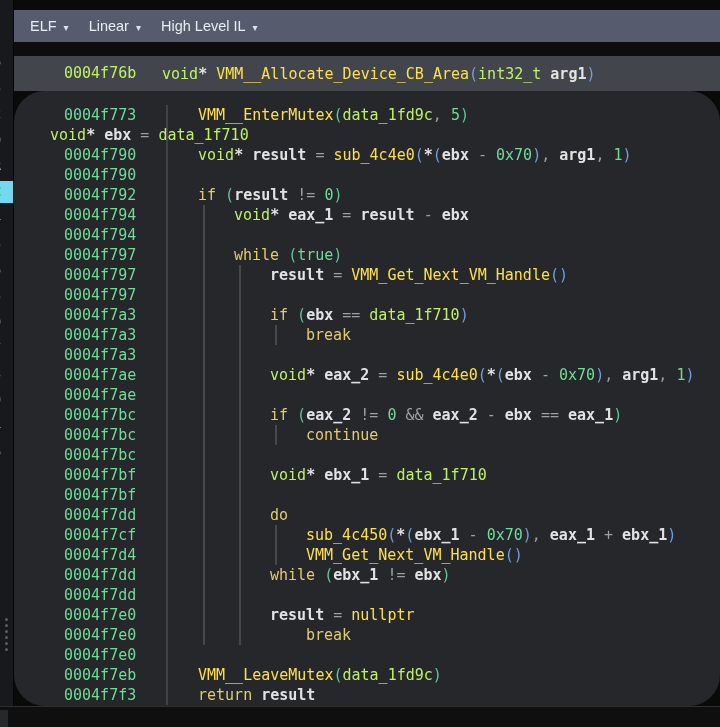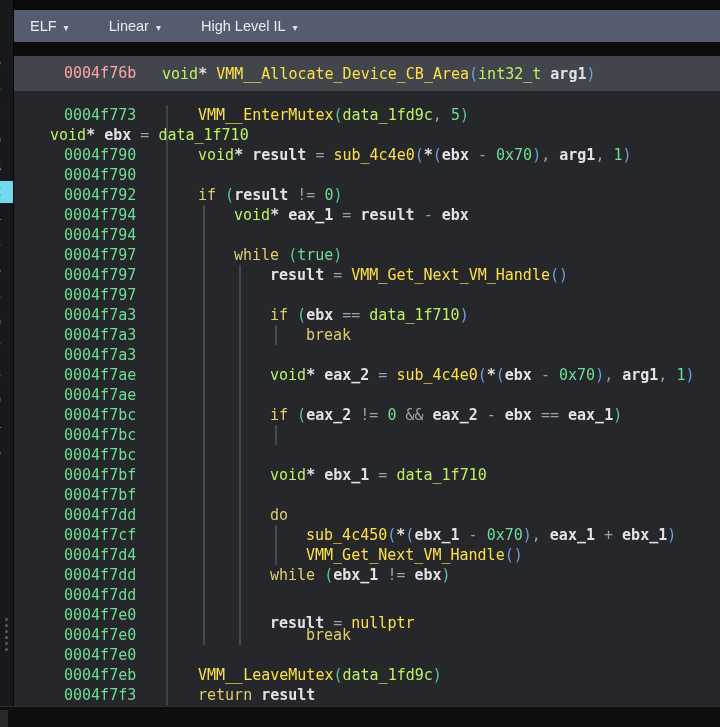--- a/index.html
+++ b/index.html
@@ -17,44 +17,44 @@
   .frag.hl { background:#72d9ee; color:#1b2b30; }
   .splitter-dots { position:absolute; left:5px; top:618px; width:4px; }
   .splitter-dots i { display:block; width:3px; height:3px; border-radius:50%;
                      background:#5a5d61; margin-bottom:3px; }
 
   
   .main { position:absolute; left:14px; top:0; width:706px; height:727px; }
   .top-black { height:10px; background:#0a0a0b; }
 
   .topbar { height:32px; background:#565c6e; display:flex; align-items:center;
-            padding-left:16px; gap:40px; }
+            padding-left:16px; gap:20px; }
   .menu-item { display:flex; align-items:center; gap:7px; color:#e9ecf2;
                font-size:14.5px; cursor:default; }
   .menu-item .caret { font-size:10px; color:#dde1e9; transform:translateY(1px); }
 
   .gap-strip { height:14px; background:#0d0d0e; }
 
   .header-band { height:35px; background:#42464c; display:flex; align-items:center;
                  font-family:"DejaVu Sans Mono", monospace; font-size:15px; }
   .header-band .addr { line-height:35px; }
 
   .code-pane { position:relative; height:615px; background:#25272b; overflow:hidden;
-               font-family:"DejaVu Sans Mono", monospace; font-size:15px; }
+               font-family:"DejaVu Sans Mono", monospace; font-size:15px;border-radius:31px; }
   .lines { position:absolute; left:0; top:14px; right:0; }
   .line { height:20px; line-height:20px; white-space:pre; display:flex; }
   .addr { display:inline-block; width:148px; padding-left:50px; color:#6fdd96;
           flex:none; }
   .code { white-space:pre; }
 
   .guide { position:absolute; width:2px; background:#45484d; }
   .guide.outer { background:#3f4247; }
 
   
-  .tk-addr { color:#fca5a5; }
+  .tk-addr { color:#bef264; }
   .tk-kw   { color:#e3cc6e; }
   .tk-fn   { color:#fde047; }
   .tk-data { color:#bef264; }
   .tk-num  { color:#6fdd96; }
   .tk-type { color:#bef264; }
   .tk-var  { color:#e2e2e2; font-weight:bold; }
   .tk-op   { color:#9aa0a3; }
   .tk-pg   { color:#5fc795; }
   .tk-pb   { color:#6f9fdc; }
   .tk-txt  { color:#d0d0d0; }
@@ -140,30 +140,30 @@
           <div class="line"><span class="addr">0004f794</span><span class="code" style="padding-left: 72px;"></span></div>
           <div class="line"><span class="addr">0004f797</span><span class="code" style="padding-left: 72px;"><span class="tk-kw">while</span><span class="tk-txt"> </span><span class="tk-pg">(</span><span class="tk-num">true</span><span class="tk-pg">)</span></span></div>
           <div class="line"><span class="addr">0004f797</span><span class="code" style="padding-left: 108px;"><span class="tk-var">result</span><span class="tk-op"> = </span><span class="tk-fn">VMM_Get_Next_VM_Handle</span><span class="tk-pb">()</span></span></div>
           <div class="line"><span class="addr">0004f797</span><span class="code" style="padding-left: 108px;"></span></div>
           <div class="line"><span class="addr">0004f7a3</span><span class="code" style="padding-left: 108px;"><span class="tk-kw">if</span><span class="tk-txt"> </span><span class="tk-pg">(</span><span class="tk-var">ebx</span><span class="tk-op"> == </span><span class="tk-data">data_1f710</span><span class="tk-pb">)</span></span></div>
           <div class="line"><span class="addr">0004f7a3</span><span class="code" style="padding-left: 144px;"><span class="tk-kw">break</span></span></div>
           <div class="line"><span class="addr">0004f7a3</span><span class="code" style="padding-left: 108px;"></span></div>
           <div class="line"><span class="addr">0004f7ae</span><span class="code" style="padding-left: 108px;"><span class="tk-type">void</span><span class="tk-var">*</span><span class="tk-txt"> </span><span class="tk-var">eax_2</span><span class="tk-op"> = </span><span class="tk-fn">sub_4c4e0</span><span class="tk-pb">(</span><span class="tk-var">*</span><span class="tk-pb">(</span><span class="tk-var">ebx</span><span class="tk-op"> - </span><span class="tk-num">0x70</span><span class="tk-pb">)</span><span class="tk-op">, </span><span class="tk-var">arg1</span><span class="tk-op">, </span><span class="tk-num">1</span><span class="tk-pb">)</span></span></div>
           <div class="line"><span class="addr">0004f7ae</span><span class="code" style="padding-left: 108px;"></span></div>
           <div class="line"><span class="addr">0004f7bc</span><span class="code" style="padding-left: 108px;"><span class="tk-kw">if</span><span class="tk-txt"> </span><span class="tk-pg">(</span><span class="tk-var">eax_2</span><span class="tk-op"> != </span><span class="tk-num">0</span><span class="tk-op"> &amp;&amp; </span><span class="tk-var">eax_2</span><span class="tk-op"> - </span><span class="tk-var">ebx</span><span class="tk-op"> == </span><span class="tk-var">eax_1</span><span class="tk-pg">)</span></span></div>
-          <div class="line"><span class="addr">0004f7bc</span></div>
+          <div class="line"><span class="addr">0004f7bc</span><span class="code" style="padding-left: 144px;"><span class="tk-kw">continue</span></span></div>
           <div class="line"><span class="addr">0004f7bc</span><span class="code" style="padding-left: 108px;"></span></div>
           <div class="line"><span class="addr">0004f7bf</span><span class="code" style="padding-left: 108px;"><span class="tk-type">void</span><span class="tk-var">*</span><span class="tk-txt"> </span><span class="tk-var">ebx_1</span><span class="tk-op"> = </span><span class="tk-data">data_1f710</span></span></div>
           <div class="line"><span class="addr">0004f7bf</span><span class="code" style="padding-left: 108px;"></span></div>
           <div class="line"><span class="addr">0004f7dd</span><span class="code" style="padding-left: 108px;"><span class="tk-kw">do</span></span></div>
           <div class="line"><span class="addr">0004f7cf</span><span class="code" style="padding-left: 144px;"><span class="tk-fn">sub_4c450</span><span class="tk-pb">(</span><span class="tk-var">*</span><span class="tk-pb">(</span><span class="tk-var">ebx_1</span><span class="tk-op"> - </span><span class="tk-num">0x70</span><span class="tk-pb">)</span><span class="tk-op">, </span><span class="tk-var">eax_1</span><span class="tk-op"> + </span><span class="tk-var">ebx_1</span><span class="tk-pb">)</span></span></div>
           <div class="line"><span class="addr">0004f7d4</span><span class="code" style="padding-left: 144px;"><span class="tk-fn">VMM_Get_Next_VM_Handle</span><span class="tk-pb">()</span></span></div>
           <div class="line"><span class="addr">0004f7dd</span><span class="code" style="padding-left: 108px;"><span class="tk-kw">while</span><span class="tk-txt"> </span><span class="tk-pg">(</span><span class="tk-var">ebx_1</span><span class="tk-op"> != </span><span class="tk-var">ebx</span><span class="tk-pg">)</span></span></div>
           <div class="line"><span class="addr">0004f7dd</span><span class="code" style="padding-left: 108px;"></span></div>
-          <div class="line"><span class="addr">0004f7e0</span><span class="code" style="padding-left: 108px; margin-top: 8px;"><span class="tk-var">result</span><span class="tk-op"> = </span><span class="tk-fn">nullptr</span></span></div>
+          <div class="line"><span class="addr">0004f7e0</span><span class="code" style="padding-left: 108px;"><span class="tk-var">result</span><span class="tk-op"> = </span><span class="tk-fn">nullptr</span></span></div>
           <div class="line"><span class="addr">0004f7e0</span><span class="code" style="padding-left: 144px;"><span class="tk-kw">break</span></span></div>
           <div class="line"><span class="addr">0004f7e0</span><span class="code" style="padding-left: 108px;"></span></div>
           <div class="line"><span class="addr">0004f7eb</span><span class="code" style="padding-left: 36px;"><span class="tk-fn">VMM__LeaveMutex</span><span class="tk-pg">(</span><span class="tk-data">data_1fd9c</span><span class="tk-pg">)</span></span></div>
           <div class="line"><span class="addr">0004f7f3</span><span class="code" style="padding-left: 36px;"><span class="tk-kw">return</span><span class="tk-txt"> </span><span class="tk-var">result</span></span></div>
         </div>
     </div>
   </div>
 
   <div class="bottom-strip">
     <div class="bottom-thumb"></div>

